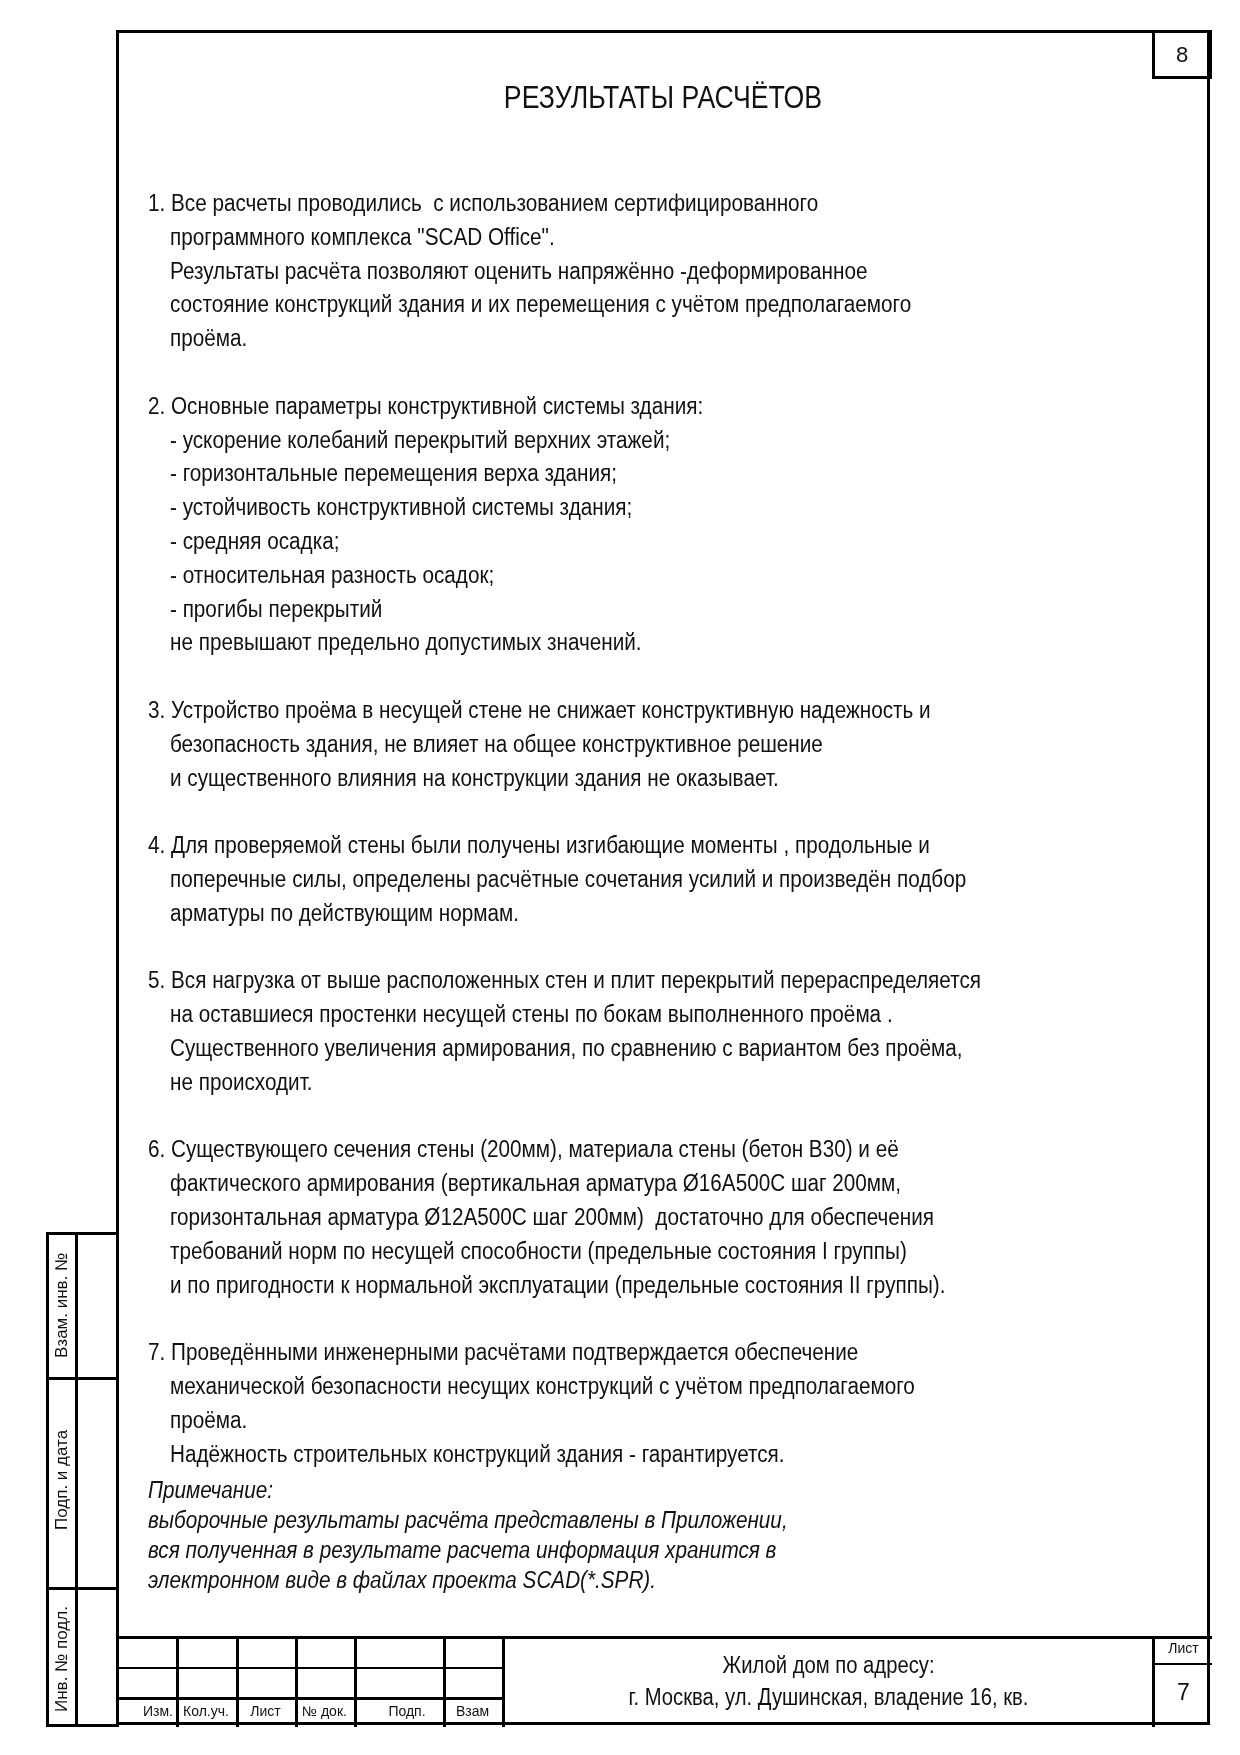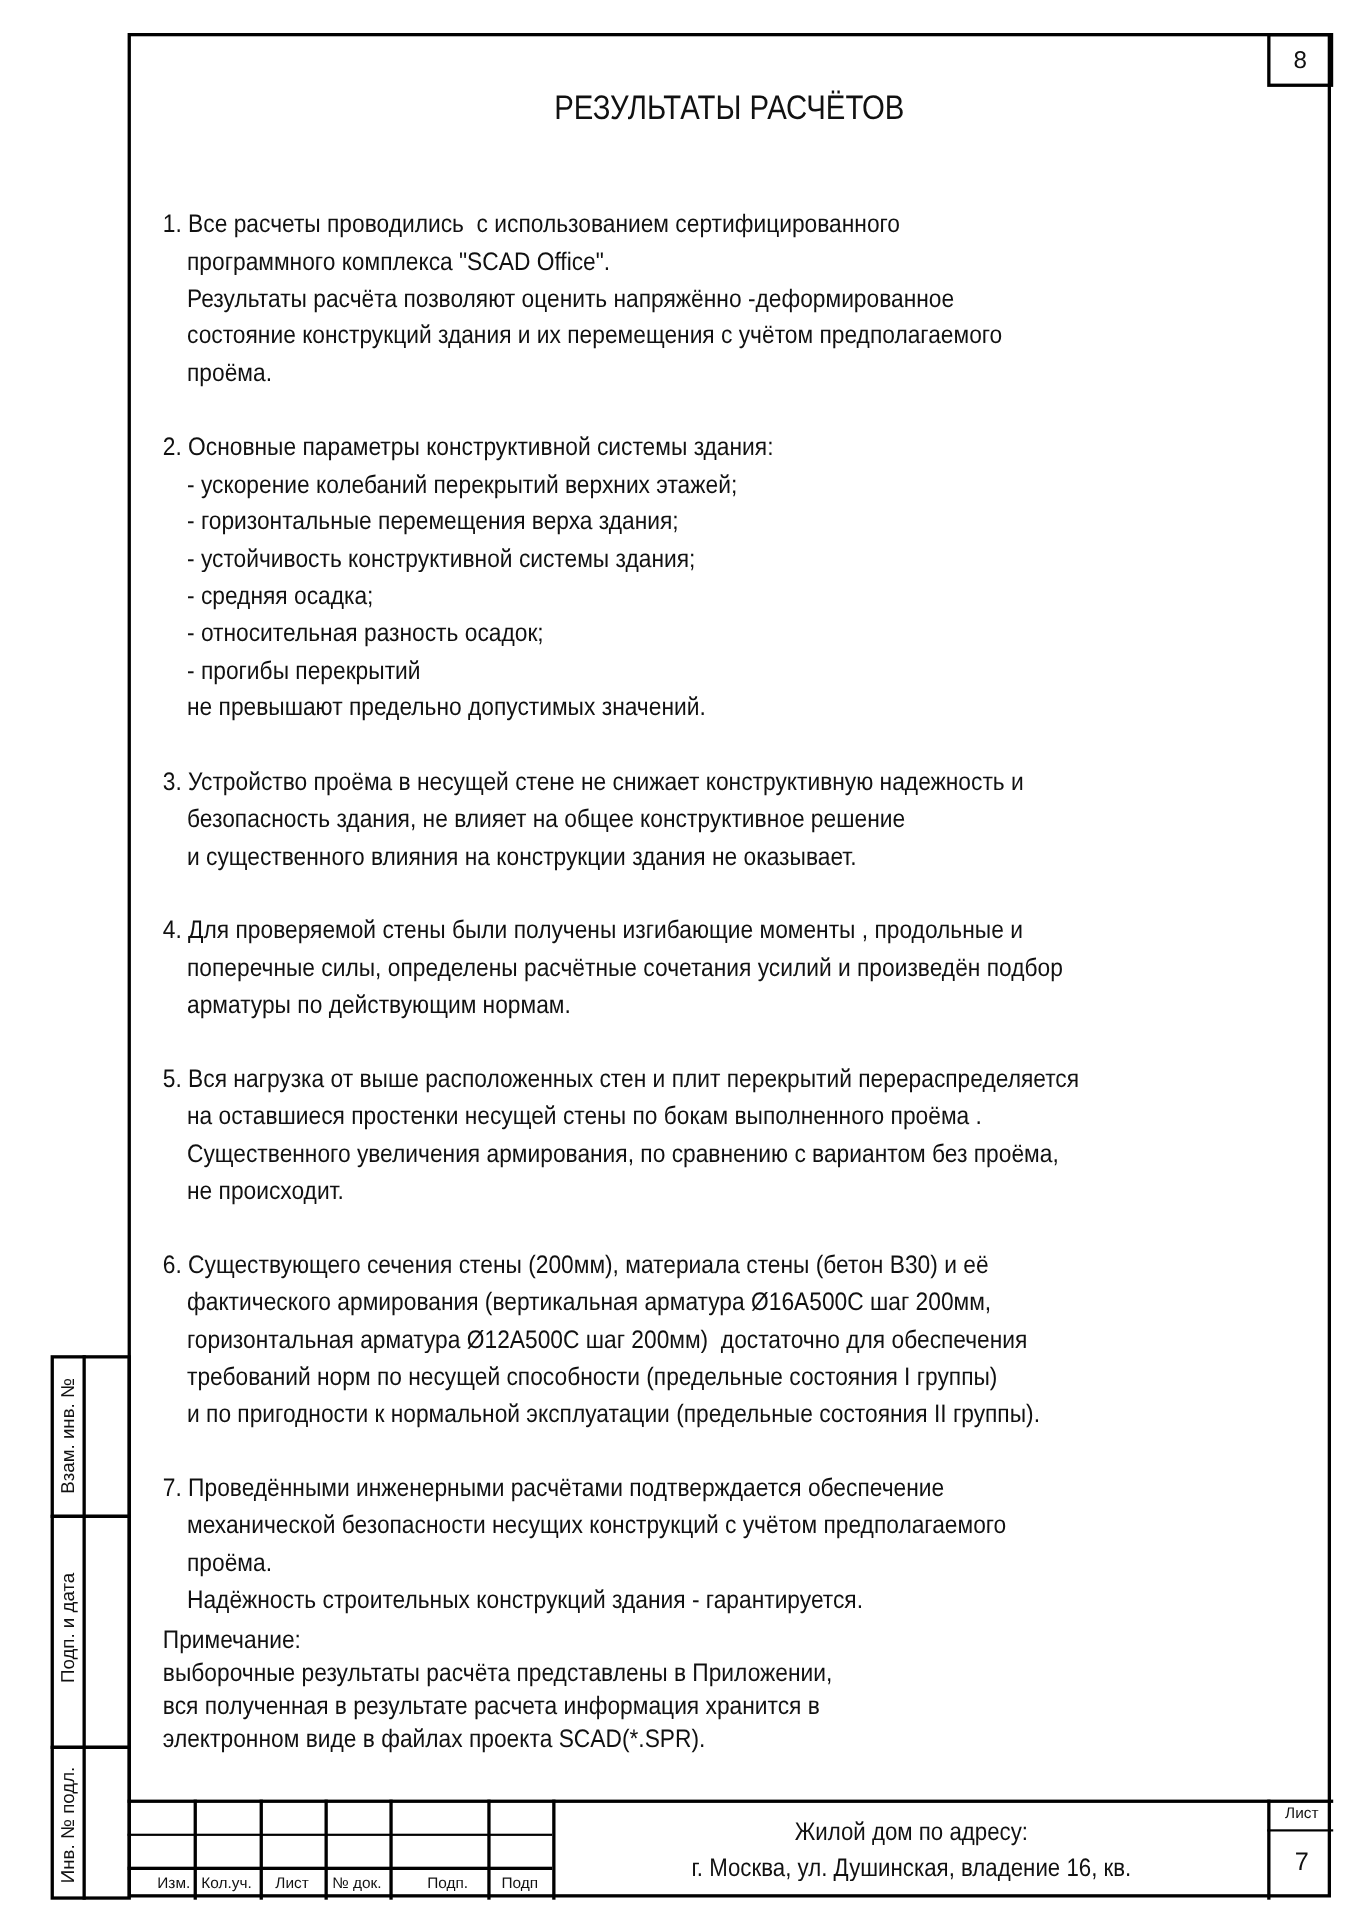--- a/index.html
+++ b/index.html
@@ -2,21 +2,21 @@
 <html><head>
 <meta charset="utf-8">
 <style>
   html,body{margin:0;padding:0;background:#fff;}
   body{width:1240px;height:1755px;position:relative;overflow:hidden;font-family:"Liberation Sans",sans-serif;color:#111;}
   .abs{position:absolute;}
   .frame{left:116px;top:30px;width:1094px;height:1695px;border:3px solid #000;box-sizing:border-box;}
   .pagebox{left:1152px;top:30px;width:60px;height:49px;border:3px solid #000;box-sizing:border-box;display:flex;align-items:center;justify-content:center;font-size:22px;}
   .title{left:116px;width:1094px;top:80px;text-align:center;font-size:31px;letter-spacing:0;transform:scaleX(0.86);transform-origin:center;}
   .line{font-size:23px;white-space:pre;transform:scaleX(0.9);transform-origin:left center;line-height:30px;}
-  .note{}
+  .note{font-style:italic;}
   
   .strip-cell{border:3px solid #000;box-sizing:border-box;}
   .vtext{position:absolute;font-size:17px;white-space:nowrap;transform:rotate(-90deg);transform-origin:left top;}
   
   .tb-h{height:3px;background:#000;}
   .tb-v{width:3px;background:#000;}
   .tb-thin{height:2px;background:#000;}
   .tb-label{font-size:14px;text-align:center;line-height:26px;}
   .tb-main{font-size:23px;text-align:center;transform:scaleX(0.88);transform-origin:center;line-height:30px;}
 </style>
@@ -101,20 +101,20 @@
   <div class="abs tb-v" style="left:327px;top:0;height:91px;"></div>
   <div class="abs tb-v" style="left:386px;top:0;height:91px;"></div>
   <div class="abs tb-v" style="left:1036px;top:0;height:91px;"></div>
   <div class="abs tb-thin" style="left:1036px;top:27px;width:60px;"></div>
 
   <div class="abs tb-label" style="left:0;top:62px;width:84px;">Изм.</div>
   <div class="abs tb-label" style="left:60px;top:62px;width:60px;">Кол.уч.</div>
   <div class="abs tb-label" style="left:120px;top:62px;width:59px;">Лист</div>
   <div class="abs tb-label" style="left:179px;top:62px;width:59px;">№ док.</div>
   <div class="abs tb-label" style="left:238px;top:62px;width:106px;">Подп.</div>
-  <div class="abs tb-label" style="left:327px;top:62px;width:59px;">Подп</div>
+  <div class="abs tb-label" style="left:327px;top:62px;width:59px;">Взам</div>
 
   <div class="abs tb-main" style="left:389px;top:14px;width:647px;">Жилой дом по адресу:</div>
   <div class="abs tb-main" style="left:389px;top:46px;width:647px;">г. Москва, ул. Душинская, владение 16, кв.</div>
 
   <div class="abs" style="left:1039px;top:4px;width:57px;text-align:center;font-size:14px;">Лист</div>
   <div class="abs" style="left:1039px;top:43px;width:57px;text-align:center;font-size:23px;">7</div>
 </div>
 
 </body></html>

